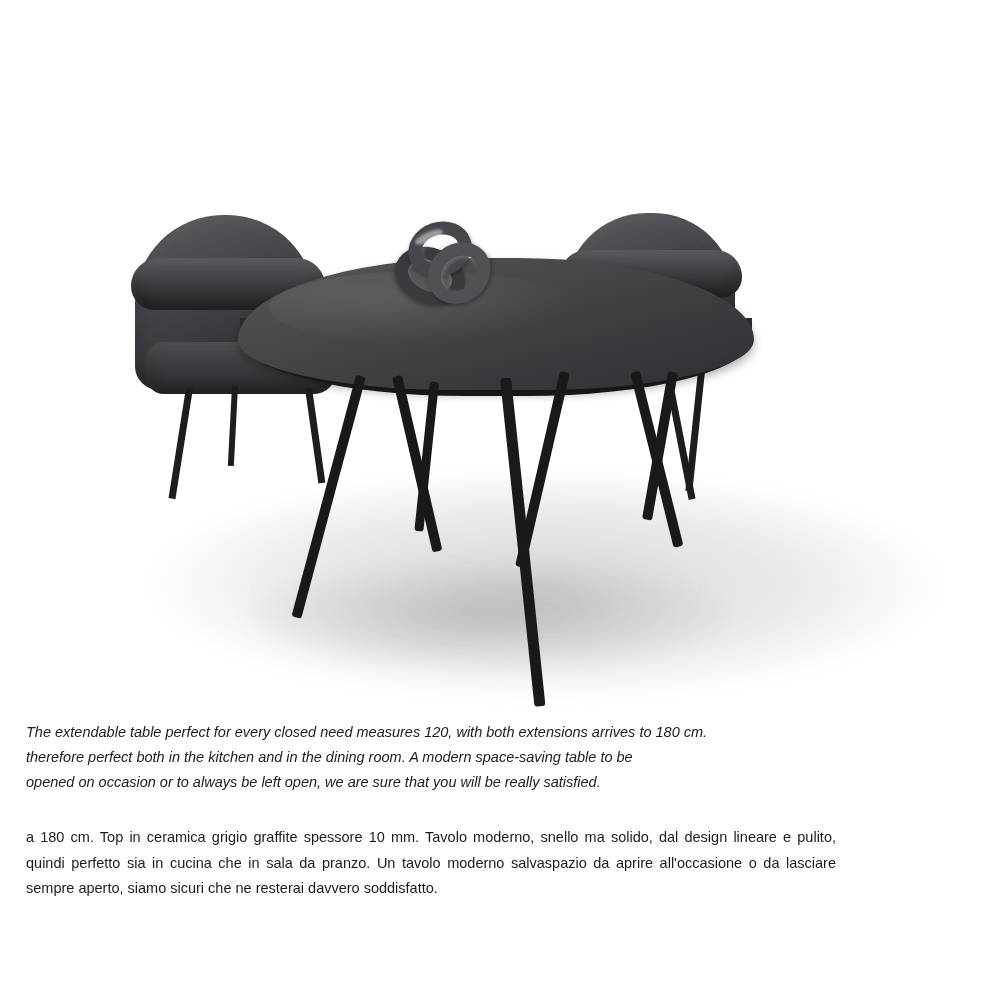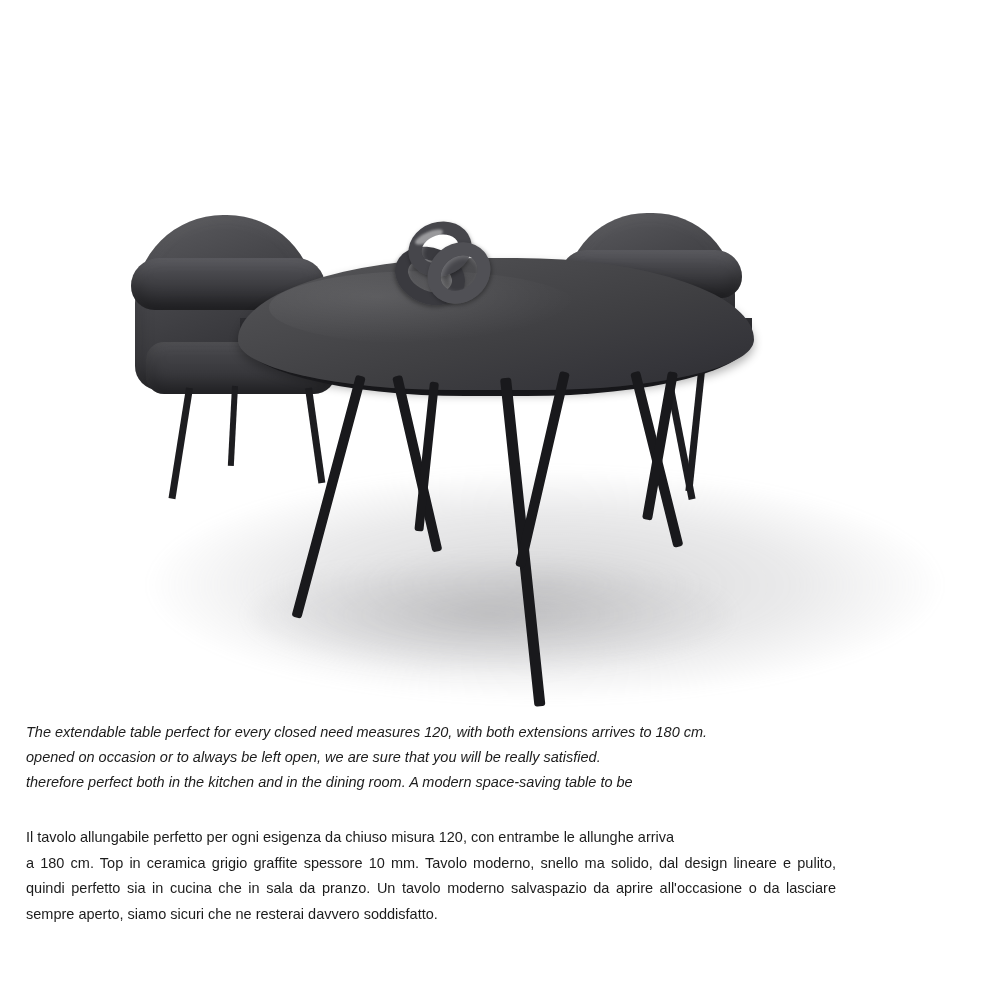--- a/index.html
+++ b/index.html
@@ -266,24 +266,23 @@
         <div class="hl"></div>
       </div>
 
     </div>
   </div>
 
   <div class="text-block">
 
     <p class="para-en">
       <span class="line">The extendable table perfect for every closed need measures 120, with both extensions arrives to 180 cm.</span>
+      <span class="line">therefore perfect both in the kitchen and in the dining room. A modern space-saving table to be</span>
       <span class="line">opened on occasion or to always be left open, we are sure that you will be really satisfied.</span>
-      <span class="line">therefore perfect both in the kitchen and in the dining room. A modern space-saving table to be</span>
     </p>
 
     <p class="para-it">
-      <span class="first-line">Il tavolo allungabile perfetto per ogni esigenza da chiuso misura 120, con entrambe le allunghe arriva</span>
       <span>a 180 cm. Top in ceramica grigio graffite spessore 10 mm. Tavolo moderno, snello ma solido, dal design lineare e pulito, quindi perfetto sia in cucina che in sala da pranzo. Un tavolo moderno salvaspazio da aprire all'occasione o da lasciare sempre aperto, siamo sicuri che ne resterai davvero soddisfatto.</span>
     </p>
 
   </div>
 
 </div>
 
 </body></html>

